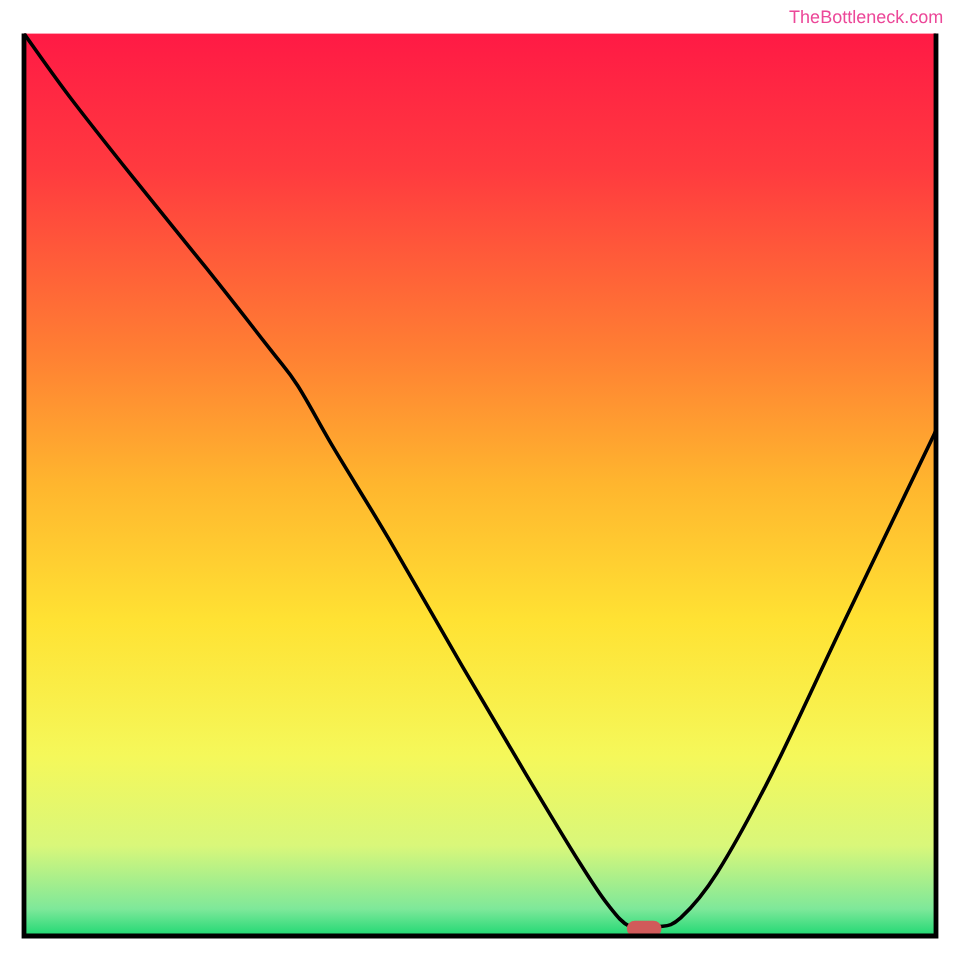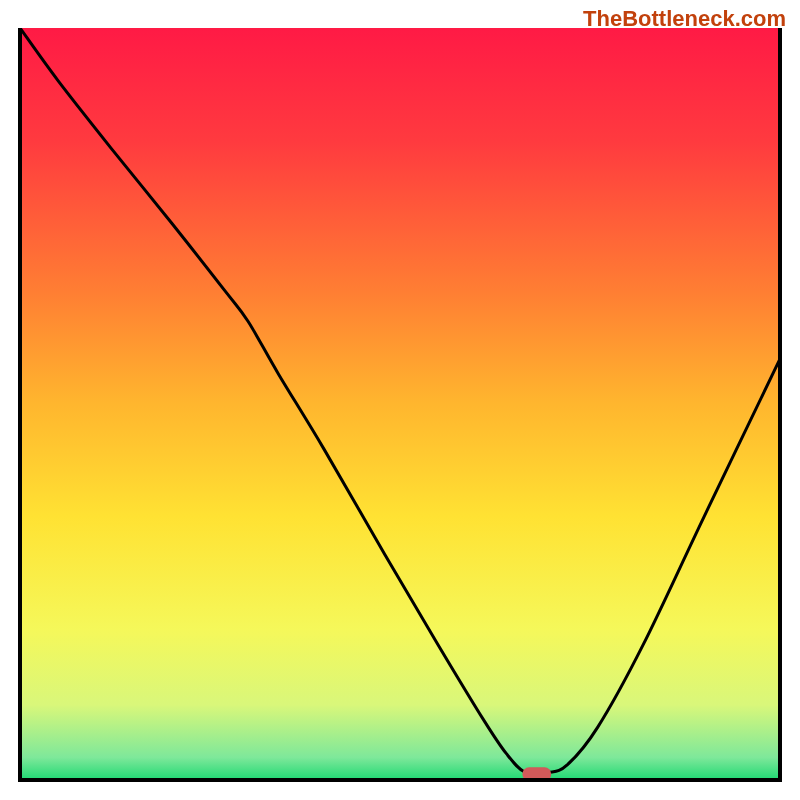--- a/index.html
+++ b/index.html
@@ -15,23 +15,23 @@
     top: 0;
     left: 0;
     width: 800px;
     height: 800px;
   }
   .watermark {
     position: absolute;
     top: 6px;
     right: 14px;
     font-family: Arial, sans-serif;
-    font-size: 22px;
-    color: #c2410c;
-    font-weight: 700;
+    font-size: 15px;
+    color: #ec4899;
+    font-weight: 400;
     z-index: 10;
   }
   svg {
     display: block;
   }
 </style>
 </head>
 <body>
 
 <div class="chart-container">

